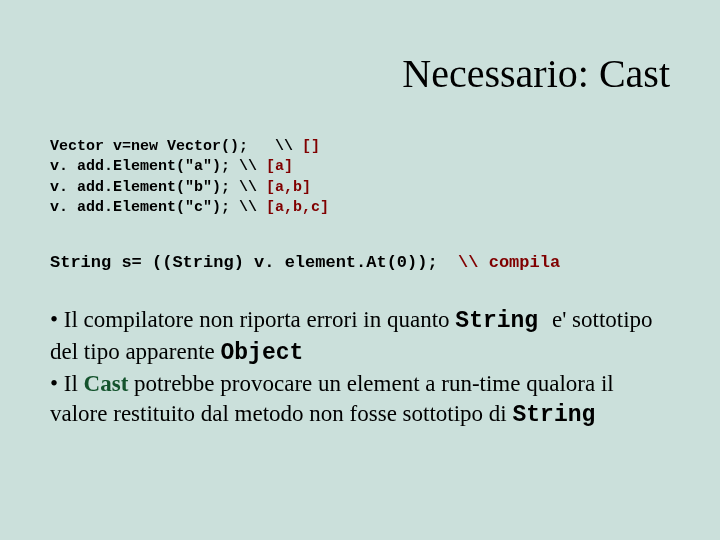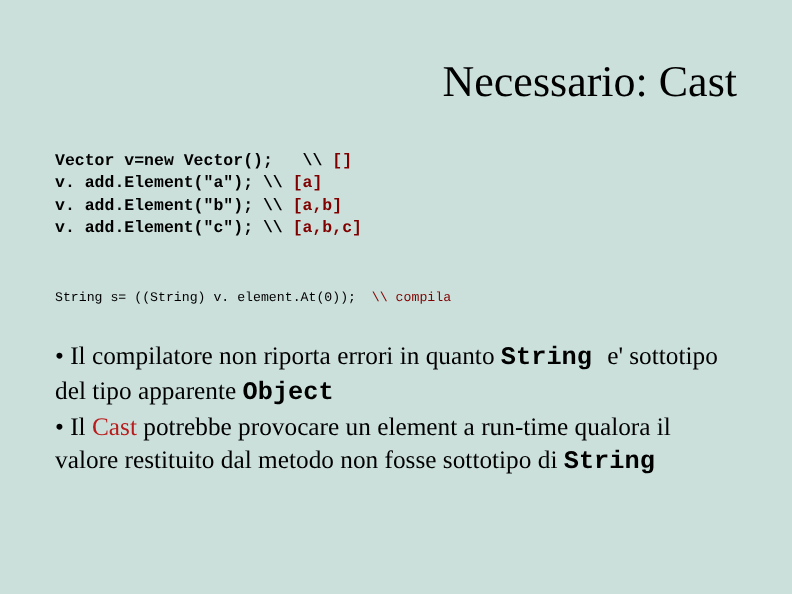--- a/index.html
+++ b/index.html
@@ -21,41 +21,41 @@
     font-weight: normal;
     text-align: right;
     margin: 10px 0 40px 0;
   }
   .code-block {
     font-family: "Courier New", Courier, monospace;
     font-size: 15px;
     font-weight: bold;
     white-space: pre;
     line-height: 1.35;
-    margin-bottom: 45px;
+    margin-bottom: 34px;
   }
   .code-line2 {
     font-family: "Courier New", Courier, monospace;
-    font-size: 12px;
-    font-weight: normal;
+    font-size: 17px;
+    font-weight: bold;
     white-space: pre;
     line-height: 1.35;
     margin-bottom: 30px;
   }
   .maroon { color: #800000; }
   .body-text {
     font-family: "Times New Roman", Times, serif;
     font-size: 23px;
     line-height: 1.3;
   }
   .mono-inline {
     font-family: "Courier New", Courier, monospace;
     font-weight: bold;
   }
-  .teal { color: #b91c1c; }
+  .teal { color: #14532d; font-weight: bold; }
 </style>
 </head>
 <body>
 
 <div class="slide">
 
   <div class="title">Necessario: Cast</div>
 
   <div class="code-block"><span>Vector v=new Vector();   \\ </span><span class="maroon">[]</span>
 <span>v. add.Element("a"); \\ </span><span class="maroon">[a]</span>

